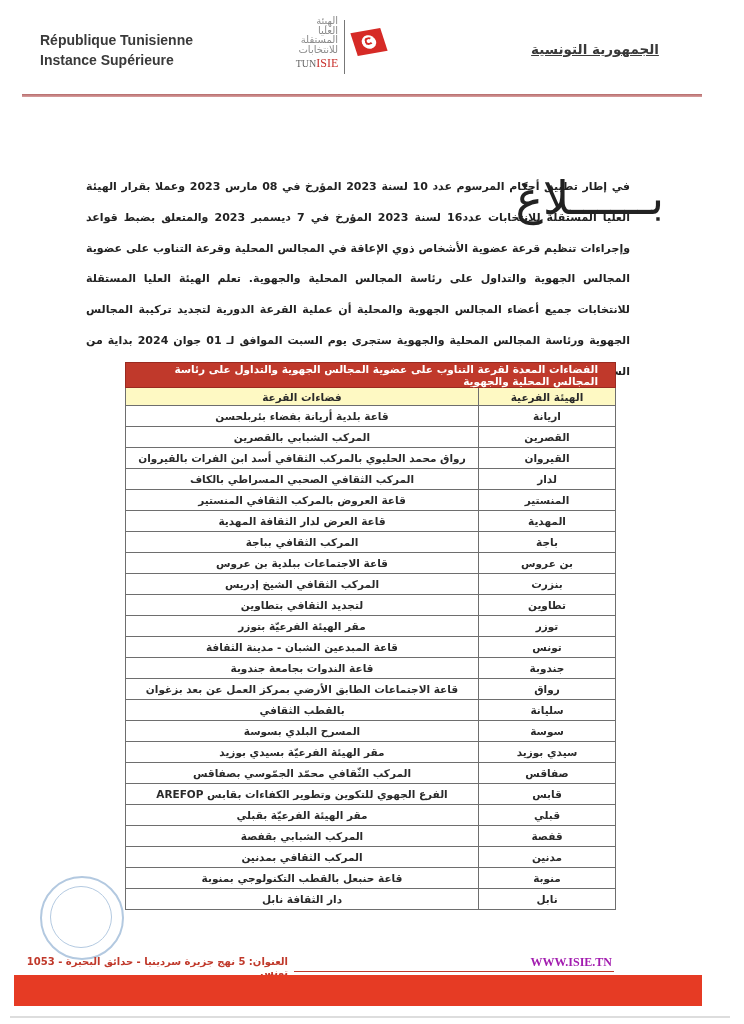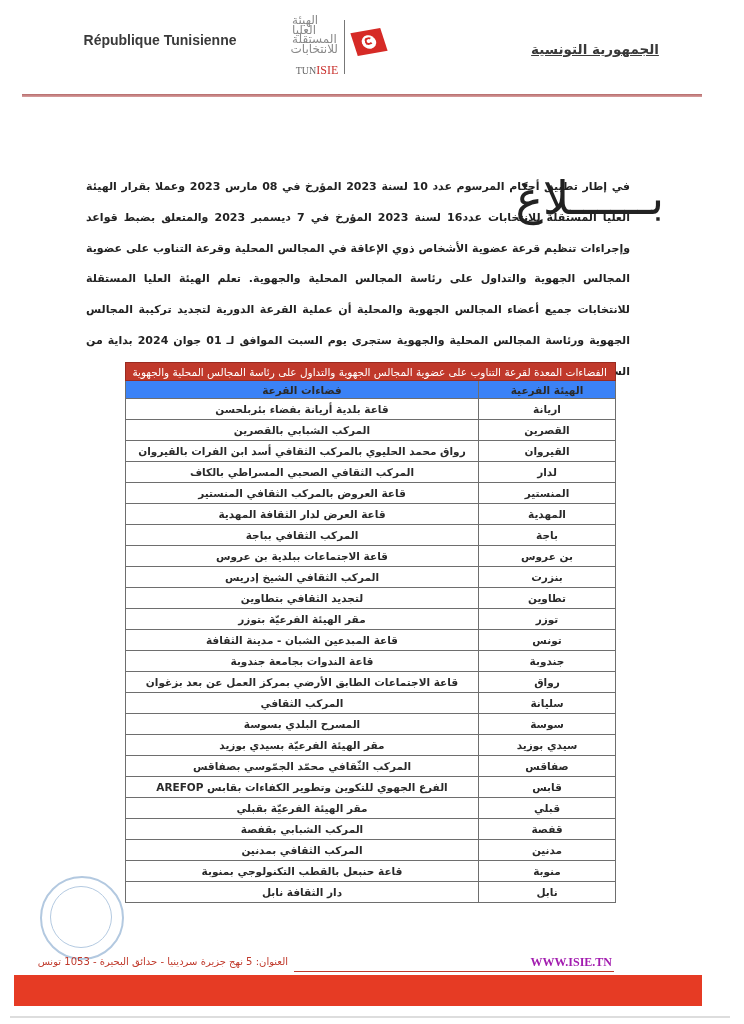--- a/index.html
+++ b/index.html
@@ -4,35 +4,35 @@
 <style>
   html, body { margin:0; padding:0; }
   body {
     width:744px; height:1024px; position:relative; overflow:hidden;
     background:#ffffff;
     font-family:"DejaVu Sans", sans-serif;
     color:#1a1a1a;
   }
   .hdr-fr {
     position:absolute; left:40px; top:30px; width:240px;
-    text-align:center; font-family:"Liberation Sans", sans-serif;
+    font-family:"Liberation Sans", sans-serif;
     font-size:14px; font-weight:bold; line-height:20px; color:#3a3a3a;
   }
   .hdr-ar {
     position:absolute; left:470px; top:36px; width:250px;
     text-align:center; direction:rtl; font-size:13.5px; font-weight:bold;
     line-height:26px; color:#3a3a3a;text-decoration:underline;
   }
   .logo { position:absolute; left:292px; top:16px; width:120px; height:60px; }
   .logo-txt {
-    position:absolute; left:0; top:0; width:46px; text-align:left;
-    font-size:12px; line-height:9.5px; color:#8a8a8a; direction:rtl;
+    position:absolute; left:0; top:0; width:46px; text-align:right;
+    font-size:10px; line-height:9.5px; color:#8a8a8a; direction:rtl;
   }
   .logo-brand {
-    position:absolute; left:0; top:47px; width:50px; text-align:center;
+    position:absolute; left:0; top:40px; width:50px; text-align:center;
     font-family:"Liberation Serif", serif; font-size:10px; color:#666;
   }
   .logo-brand b { color:#c9302c; font-weight:normal; font-size:12px; }
   .logo-sep { position:absolute; left:52px; top:4px; width:1px; height:54px; background:#777; }
   .flag {
     position:absolute; left:62px; top:14px; width:30px; height:24px;
     background:#d62a26; transform:rotate(-18deg) skewY(8deg);
   }
   .flag-circle {
     position:absolute; left:8px; top:5px; width:14px; height:14px;
@@ -57,52 +57,53 @@
   }
   table.venues {
     position:absolute; left:125px; top:362px; width:491px;
     border-collapse:collapse; direction:rtl;
     font-size:10.5px; font-weight:bold; color:#2a2a2a;
   }
   table.venues td, table.venues th {
     border:1px solid #6e6e6e; text-align:center; padding:0; height:20px;
   }
   table.venues .cap {
-    background:#c0392b; color:#fff; height:17px; font-size:10.5px; font-weight:normal;
-    text-align:right; padding-right:8px; border:1px solid #9a2a20;
-  }
-  table.venues .colh { background:#3b82f6; height:17px; }
+    background:#c0392b; color:#fff; height:17px; font-size:10.5px; font-weight:bold;
+    text-align:right; padding-right:17px; border:1px solid #9a2a20;
+  }
+  table.venues .colh { background:#fef9c3; height:17px; }
   table.venues td.branch { width:136px; }
   .stamp {
     position:absolute; left:40px; top:876px; width:80px; height:80px;
     border-radius:50%; border:2px solid #9ab7d6; opacity:.75;
   }
   .stamp-inner {
     position:absolute; left:8px; top:8px; width:60px; height:60px;
     border-radius:50%; border:1px solid #9ab7d6;
   }
   .footer-addr {
     position:absolute; left:16px; top:956px; width:272px; text-align:right;
-    direction:rtl; font-size:10px; font-weight:normal; color:#c0392b;
+    direction:rtl; font-size:10px; font-weight:bold; color:#c0392b;
   }
   .footer-url {
     position:absolute; left:480px; top:955px; width:132px; text-align:right;
     font-family:"Liberation Serif", serif; font-size:12px; font-weight:bold; color:#a21caf;
   }
   .footer-url-line { position:absolute; left:294px; top:971px; width:320px; height:1px; background:#c0392b; }
   .footer-bar {
     position:absolute; left:14px; top:975px; width:688px; height:31px; background:#e63b24;
   }
   .bottom-shadow { position:absolute; left:10px; top:1016px; width:720px; height:2px; background:#ddd; }
 </style>
 </head>
 <body>
 
 <div class="hdr-fr">
   <div>République Tunisienne</div>
+  <div>Instance Supérieure</div>
 </div>
 
 <div class="logo">
   <div class="logo-txt">
     <div>الهيئة</div>
     <div>العليا</div>
     <div>المستقلة</div>
     <div>للانتخابات</div>
   </div>
   <div class="logo-brand"><span>TUN</span><b>ISIE</b></div>
@@ -186,21 +187,21 @@
       <tr>
         <td class="branch">جندوبة</td>
         <td>قاعة الندوات بجامعة جندوبة</td>
       </tr>
       <tr>
         <td class="branch">رواق</td>
         <td>قاعة الاجتماعات الطابق الأرضي بمركز العمل عن بعد بزغوان</td>
       </tr>
       <tr>
         <td class="branch">سليانة</td>
-        <td>المركب الثقافي</td>
+        <td>بالقطب الثقافي</td>
       </tr>
       <tr>
         <td class="branch">سوسة</td>
         <td>المسرح البلدي بسوسة</td>
       </tr>
       <tr>
         <td class="branch">سيدي بوزيد</td>
         <td>مقر الهيئة الفرعيّة بسيدي بوزيد</td>
       </tr>
       <tr>

